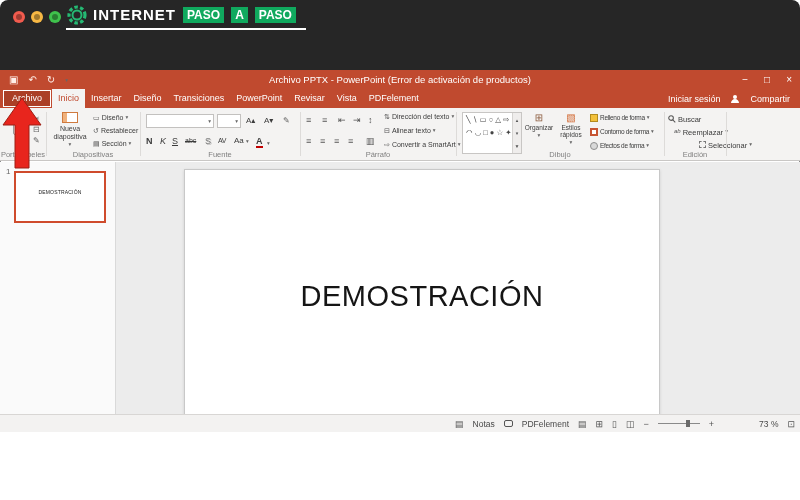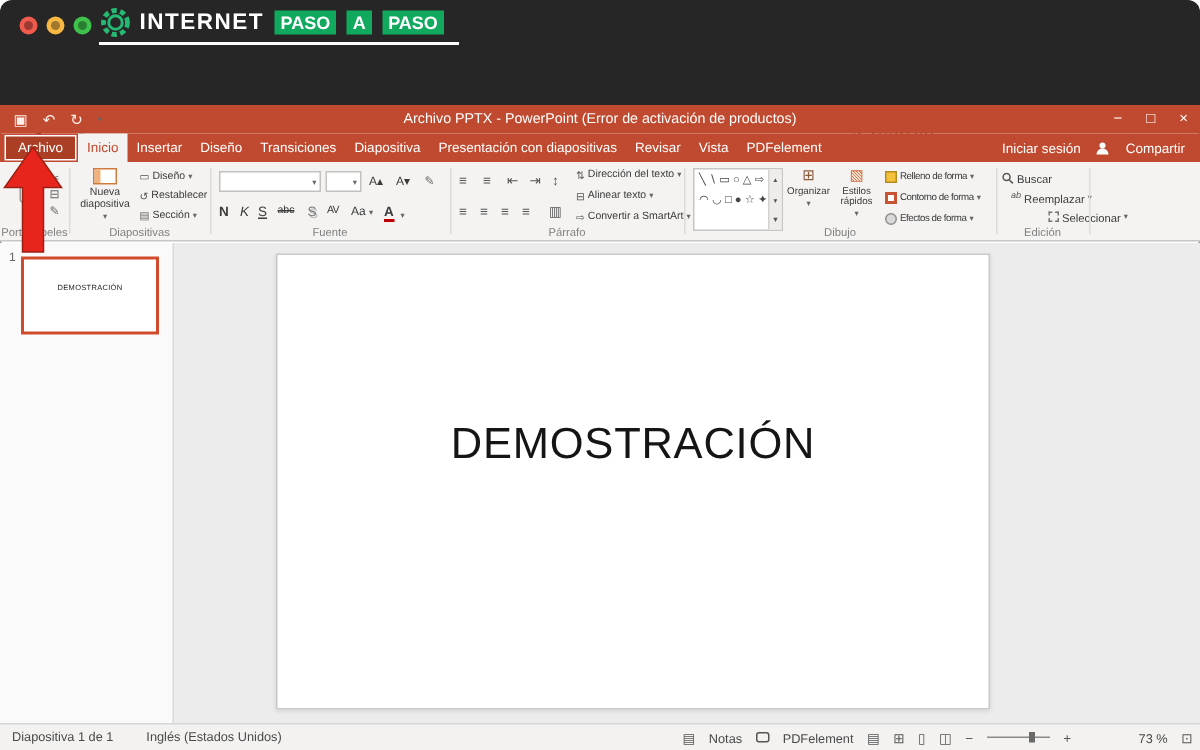--- a/index.html
+++ b/index.html
@@ -1,18 +1,18 @@
 <!DOCTYPE html>
 <html><head>
 <meta charset="utf-8">
 <style>
   * { box-sizing: border-box; margin: 0; padding: 0; }
   html, body { width: 800px; height: 500px; overflow: hidden; }
   body { font-family: "Liberation Sans", sans-serif; background: #fff; }
-  #win { position: relative; width: 800px; height: 500px; overflow: hidden;
+  #win { position: relative; width: 800px; height: 432px; overflow: hidden;
          border-radius: 8px 8px 0 0; background: #fff; box-shadow: 0 0 0 1px #8a8a8a inset; }
 
   
   #titlebar { position: absolute; top:0; left:0; right:0; height:34px; background:#262626; border-radius:8px 8px 0 0; }
   .tl { position:absolute; top:11px; width:12px; height:12px; border-radius:50%; }
   .tl::after { content:""; position:absolute; left:3px; top:3px; width:6px; height:6px; border-radius:50%; background:rgba(0,0,0,.35); }
   #tl-close { left:13px; background:#f15b4e; }
   #tl-min   { left:31px; background:#f7b844; }
   #tl-zoom  { left:49px; background:#3fc24c; }
   #logo { position:absolute; left:66px; top:3px; height:27px; display:flex; align-items:center; gap:5px;
@@ -162,22 +162,21 @@
       <span>×</span>
     </div>
   </div>
 
   <div id="tabs-row">
     <span class="tab" id="tab-archivo">Archivo</span>
     <span class="tab active">Inicio</span>
     <span class="tab">Insertar</span>
     <span class="tab">Diseño</span>
     <span class="tab">Transiciones</span>
-    <span class="tab">Diapositiva</span>
-    <span class="tab">Presentación con diapositivas</span>
+    <span class="tab">PowerPoint</span>
     <span class="tab">Revisar</span>
     <span class="tab">Vista</span>
     <span class="tab">PDFelement</span>
     <div id="tabs-right">
       <span>Iniciar sesión</span>
       <svg class="mini" width="10" height="10" viewBox="0 0 10 10">
         <circle cx="5" cy="3" r="2" fill="#fff"></circle>
         <path d="M1 9c0-2.2 1.8-4 4-4s4 1.8 4 4z" fill="#fff"></path>
       </svg>
       <span>Compartir</span>
@@ -331,24 +330,20 @@
       <div id="thumb1">
         <div class="ttitle">DEMOSTRACIÓN</div>
       </div>
     </div>
     <div id="slide">
       <div id="slide-title">DEMOSTRACIÓN</div>
     </div>
   </div>
 
   <div id="statusbar">
-    <div id="sb-left">
-      <span>Diapositiva 1 de 1</span>
-      <span>Inglés (Estados Unidos)</span>
-    </div>
     <div id="sb-right">
       <span class="sb-ico">▤</span>
       <span>Notas</span>
       <span class="bubble"></span>
       <span>PDFelement</span>
       <span class="sb-ico">▤</span>
       <span class="sb-ico">⊞</span>
       <span class="sb-ico">▯</span>
       <span class="sb-ico">◫</span>
       <span class="sb-ico">−</span>

